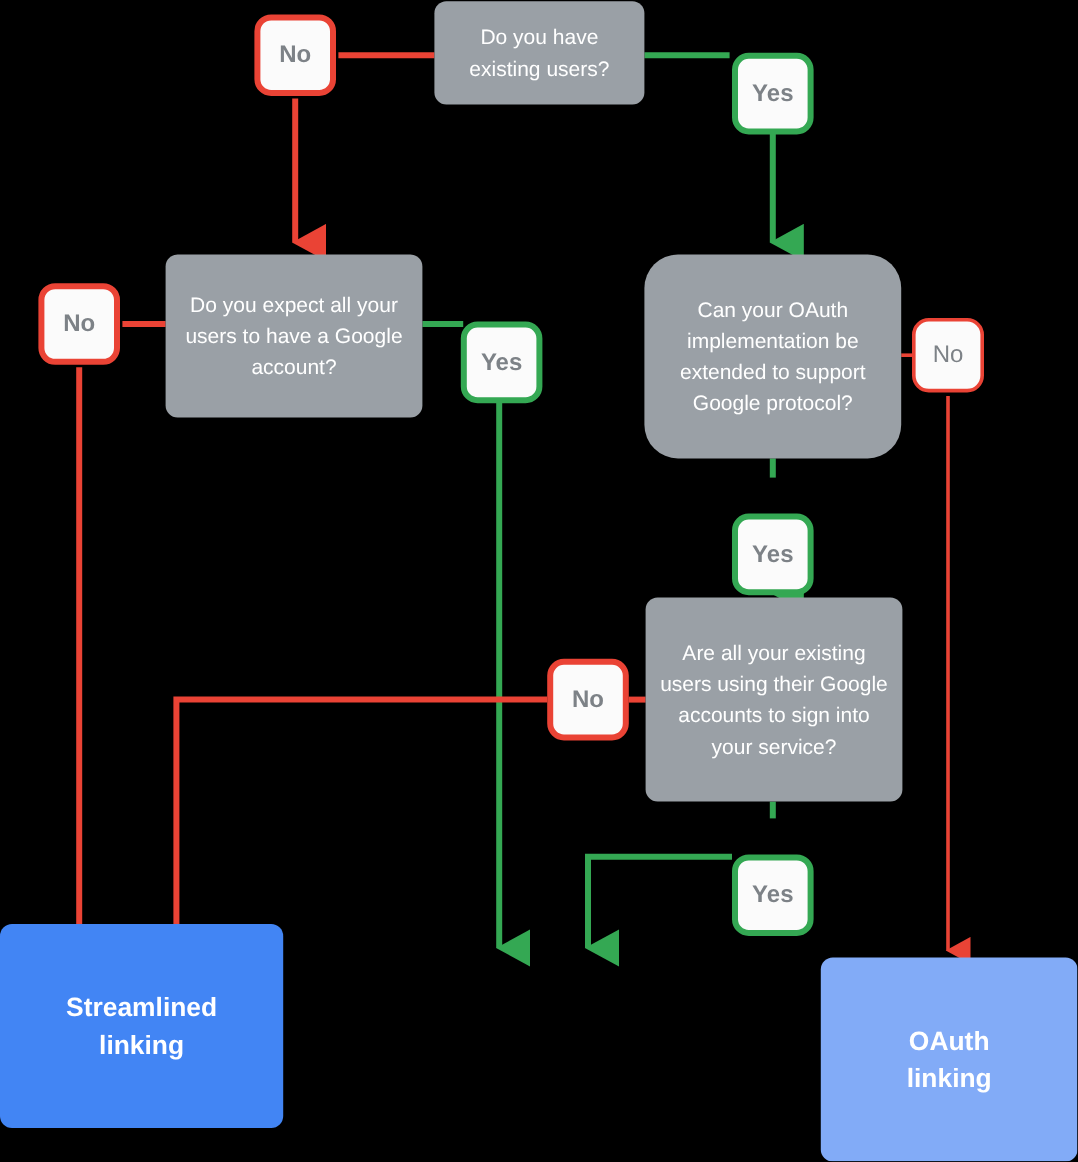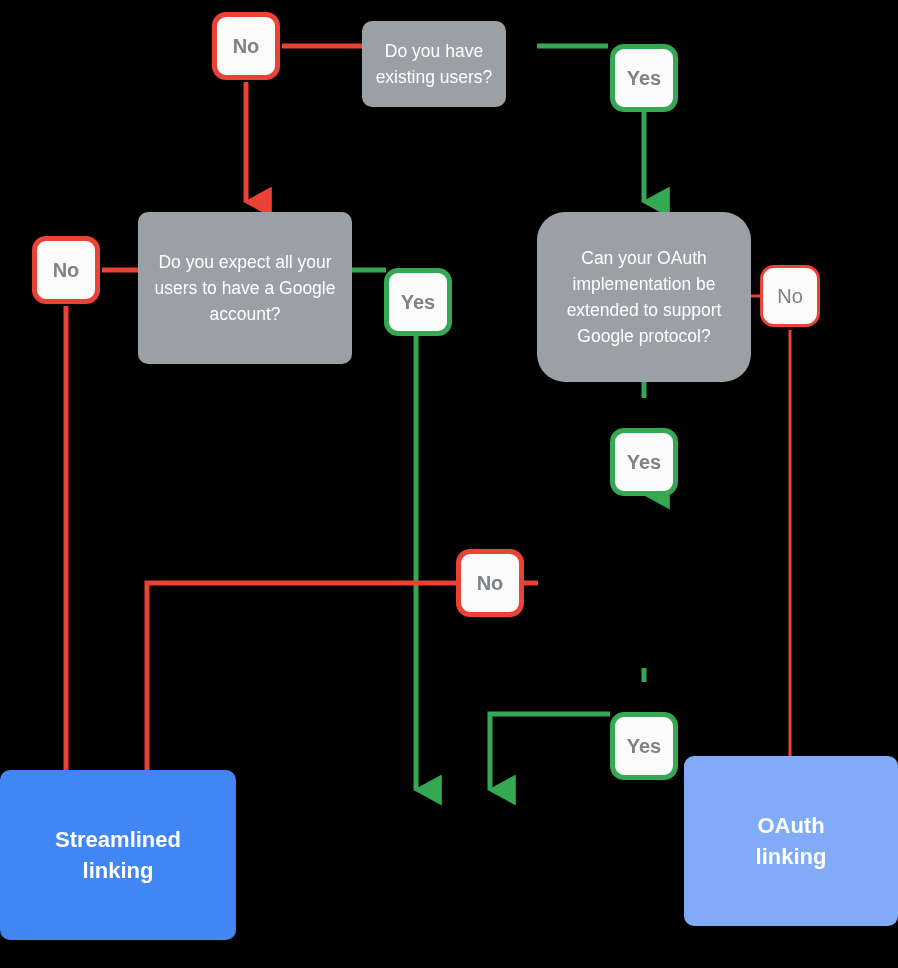--- a/index.html
+++ b/index.html
@@ -112,32 +112,35 @@
       <path d="M 538 583 L 524 583" stroke="#ea4335" stroke-width="5"></path>
 
       <path d="M 456 583 L 147 583 L 147 790" stroke="#ea4335" stroke-width="5" marker-end="url(#arrow-red)"></path>
 
       <path d="M 644 668 L 644 682" stroke="#34a853" stroke-width="5"></path>
 
       <path d="M 610 714 L 490 714 L 490 790" stroke="#34a853" stroke-width="5" marker-end="url(#arrow-green)"></path>
     </g>
   </svg>
 
-  <div class="node question" style="left:362px; top:21px; width:144px; height:86px;">
+  <div class="node question" style="left:362px; top:1px; width:175px; height:86px;">
     <span>Do you have existing users?</span>
   </div>
 
-  <div class="node question" style="left:138px; top:212px; width:214px; height:152px;">
+  <div class="node question" style="left:138px; top:212px; width:214px; height:136px;">
     <span>Do you expect all your users to have a Google account?</span>
   </div>
 
   <div class="node question" style="left:537px; top:212px; width:214px; height:170px;border-radius:28px;">
     <span>Can your OAuth implementation be extended to support Google protocol?</span>
   </div>
 
+  <div class="node question" style="left:538px; top:498px; width:214px; height:170px;">
+    <span>Are all your existing users using their Google accounts to sign into your service?</span>
+  </div>
 
   <div class="node pill no" style="left:212px; top:12px; width:68px; height:68px;">
     <span>No</span>
   </div>
 
   <div class="node pill yes" style="left:610px; top:12px; width:68px; height:68px;">
     <span>Yes</span>
   </div>
 
   <div class="node pill no" style="left:32px; top:236px; width:68px; height:68px;">
@@ -165,20 +168,20 @@
   </div>
 
   <div class="node outcome primary" style="left:0px; top:770px; width:236px; height:170px;">
     <span>
       <span>Streamlined</span><br>
       <span>linking</span>
     </span>
   </div>
 
 
-  <div class="node outcome light" style="left:684px; top:756px; width:214px; height:170px;">
+  <div class="node outcome light" style="left:684px; top:798px; width:214px; height:170px;">
     <span>
       <span>OAuth</span><br>
       <span>linking</span>
     </span>
   </div>
 
 </div>
 
 </body></html>

